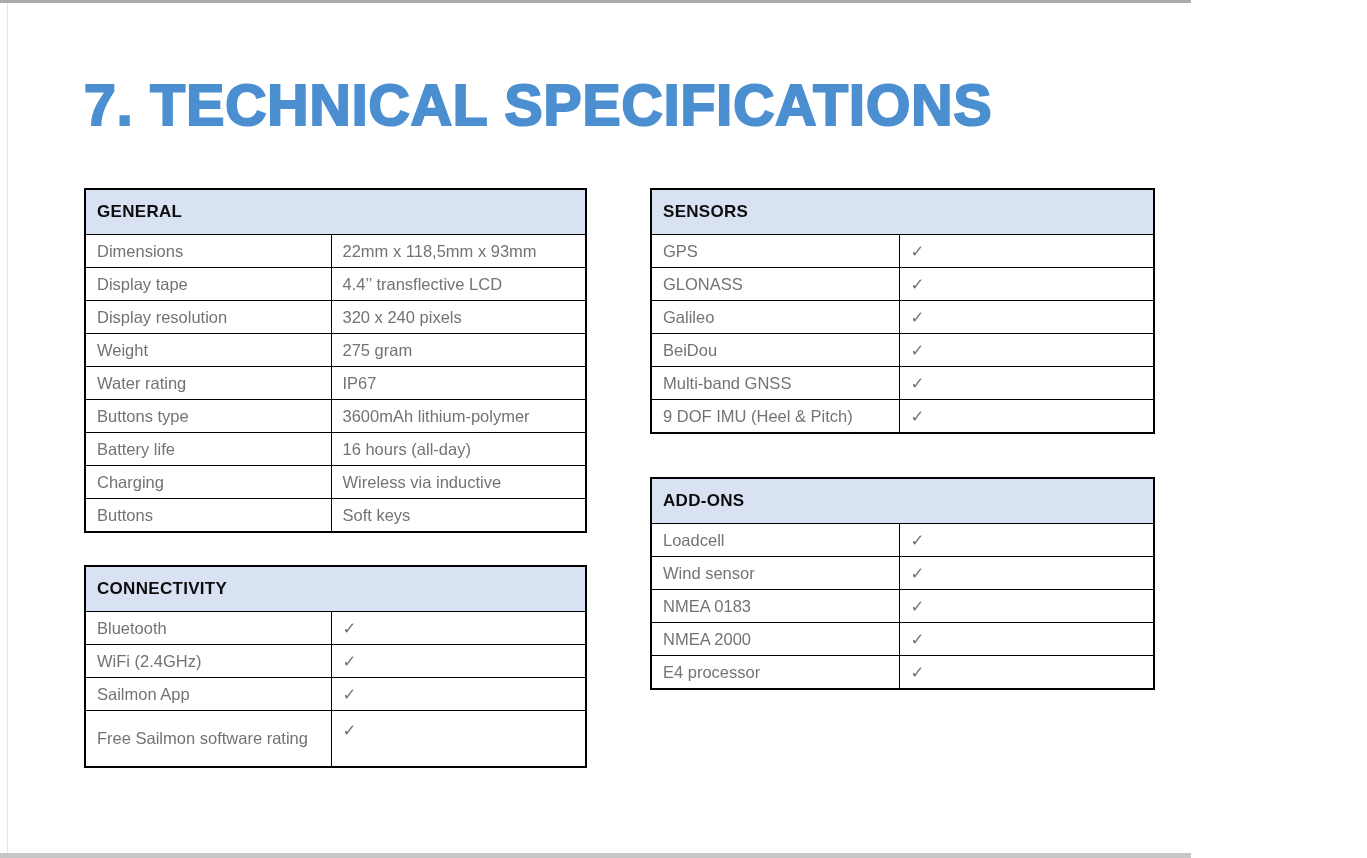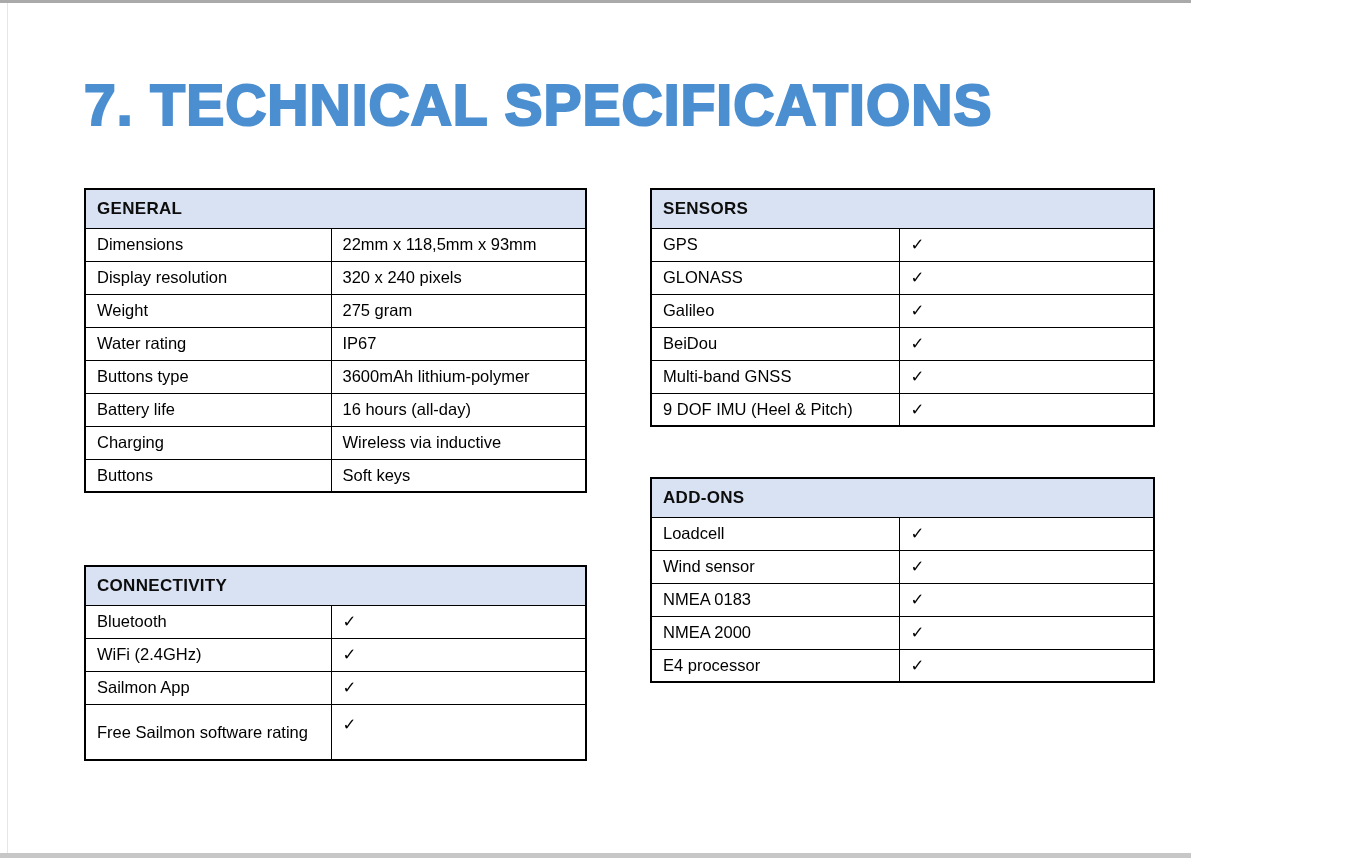--- a/index.html
+++ b/index.html
@@ -28,32 +28,32 @@
     border-collapse:collapse;
     table-layout:fixed;
     background:#ffffff;
     border:2px solid #000000;
   }
   table.spec-table th.tbl-header {
     background:#d9e2f3;
     border:1px solid #000000;
     text-align:left;
     height:39px;
-    padding:6px 11px;
+    padding:12px 11px;
     font-size:17px;
     font-weight:bold;
     color:#0d0d0d;
     letter-spacing:0.3px;
   }
   table.spec-table td {
     border:1px solid #000000;
     height:33px;
     padding:2px 11px;
     font-size:16.5px;
-    color:#000000;
+    color:#737373;
     vertical-align:middle;
     line-height:1.35;
   }
   td.check-cell { color:#1f1f1f; font-size:15px; }
   tr.tall-row td { height:56px; }
   tr.tall-row td.check-cell { vertical-align:top; padding-top:8px; }
 
   #tbl-general      { left:84px;  top:188px; width:501px; }
   #tbl-connectivity { left:84px;  top:565px; width:501px; }
   #tbl-sensors      { left:650px; top:188px; width:503px; }
@@ -76,20 +76,24 @@
       </colgroup>
     <tbody>
         <tr>
       <th class="tbl-header" colspan="2">GENERAL</th>
     </tr>
     <tr>
       <td>Dimensions</td>
       <td>22mm x 118,5mm x 93mm</td>
     </tr>
     <tr>
+      <td>Display tape</td>
+      <td>4.4’’ transflective LCD</td>
+    </tr>
+    <tr>
       <td>Display resolution</td>
       <td>320 x 240 pixels</td>
     </tr>
     <tr>
       <td>Weight</td>
       <td>275 gram</td>
     </tr>
     <tr>
       <td>Water rating</td>
       <td>IP67</td>

